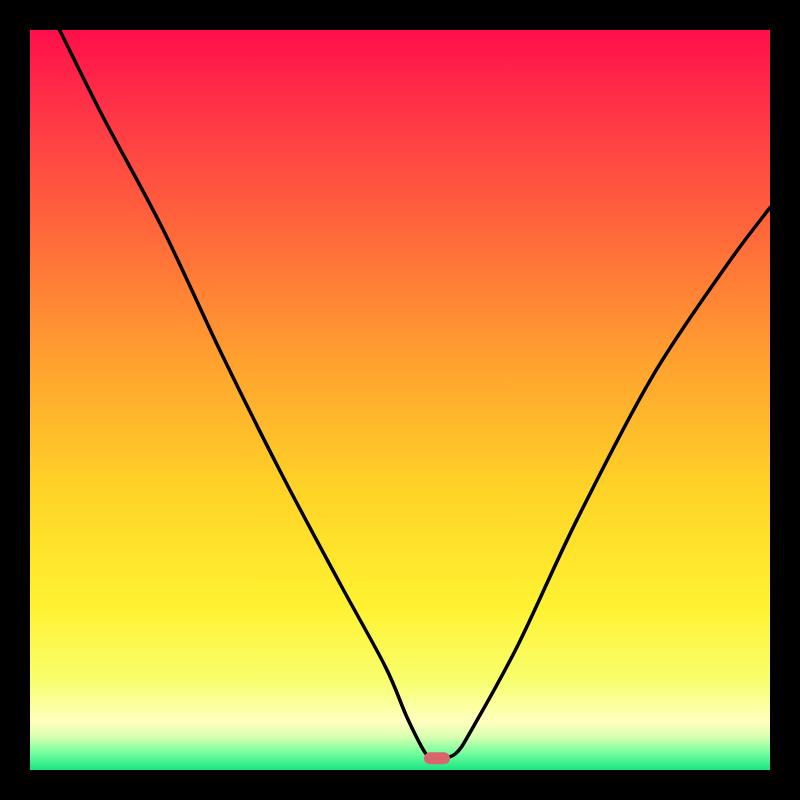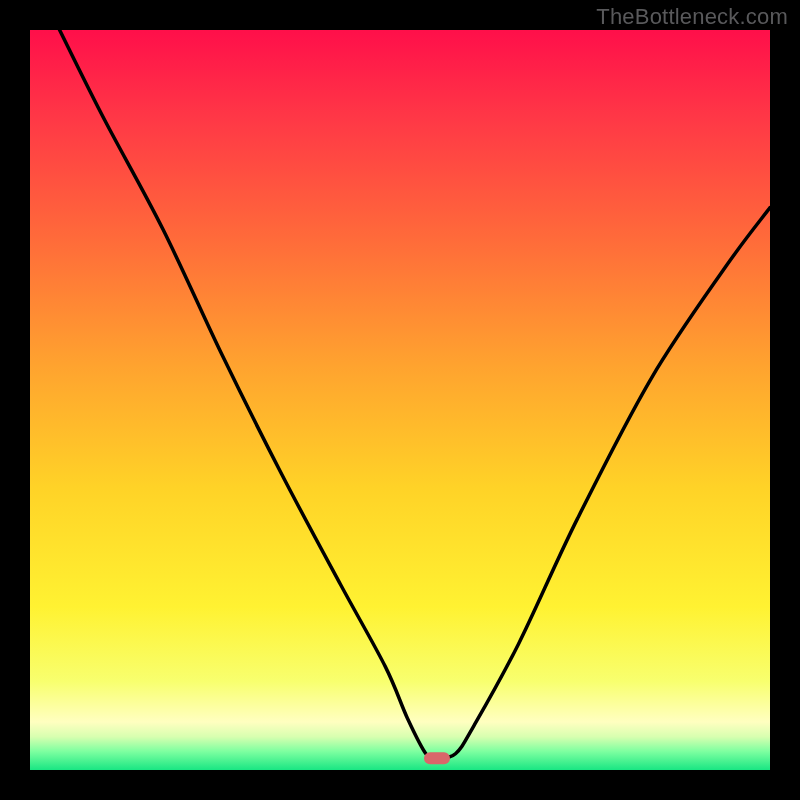--- a/index.html
+++ b/index.html
@@ -38,21 +38,20 @@
   svg.plot {
     display: block;
     width: 740px;
     height: 740px;
   }
 </style>
 </head>
 <body>
 
 <div class="frame">
-  <div class="watermark">TheBottleneck.com</div>
 
   <div class="plot-wrap">
     <svg class="plot" viewBox="0 0 740 740" preserveAspectRatio="none">
       <defs>
         <linearGradient id="bg-grad" x1="0" y1="0" x2="0" y2="1">
             <stop offset="0.00%" stop-color="#ff0f4a"></stop>
             <stop offset="12.00%" stop-color="#ff3846"></stop>
             <stop offset="28.00%" stop-color="#ff6a3a"></stop>
             <stop offset="45.00%" stop-color="#ffa22f"></stop>
             <stop offset="62.00%" stop-color="#ffd327"></stop>

